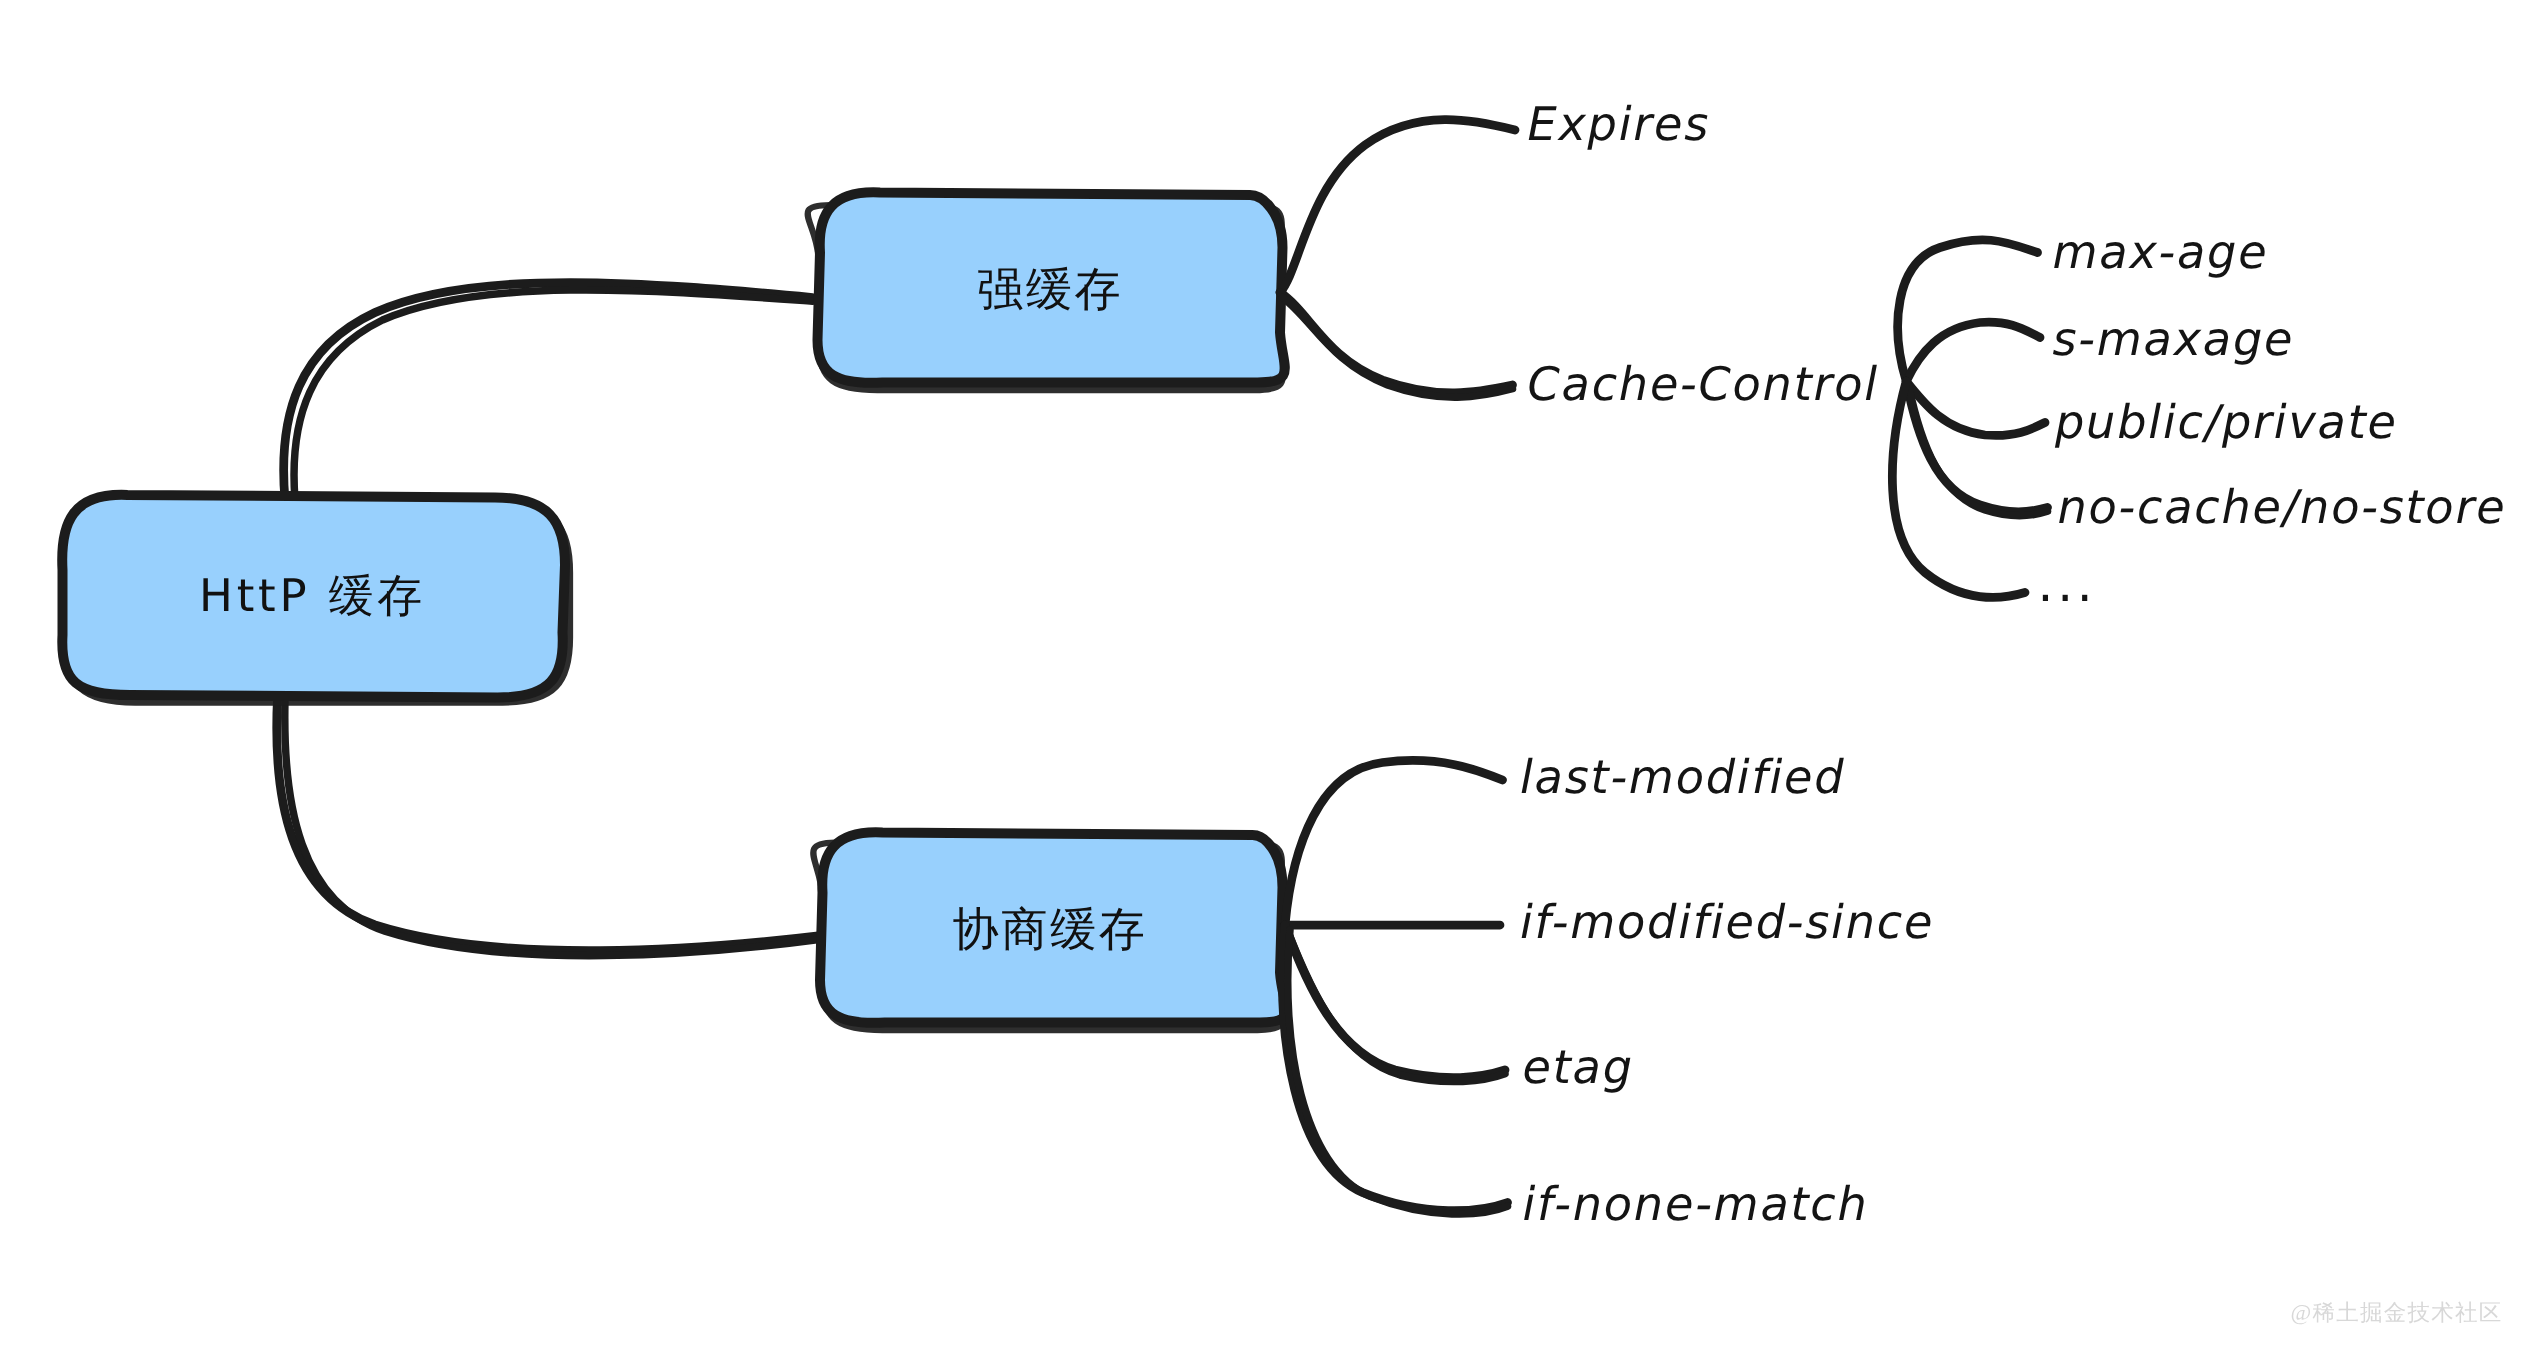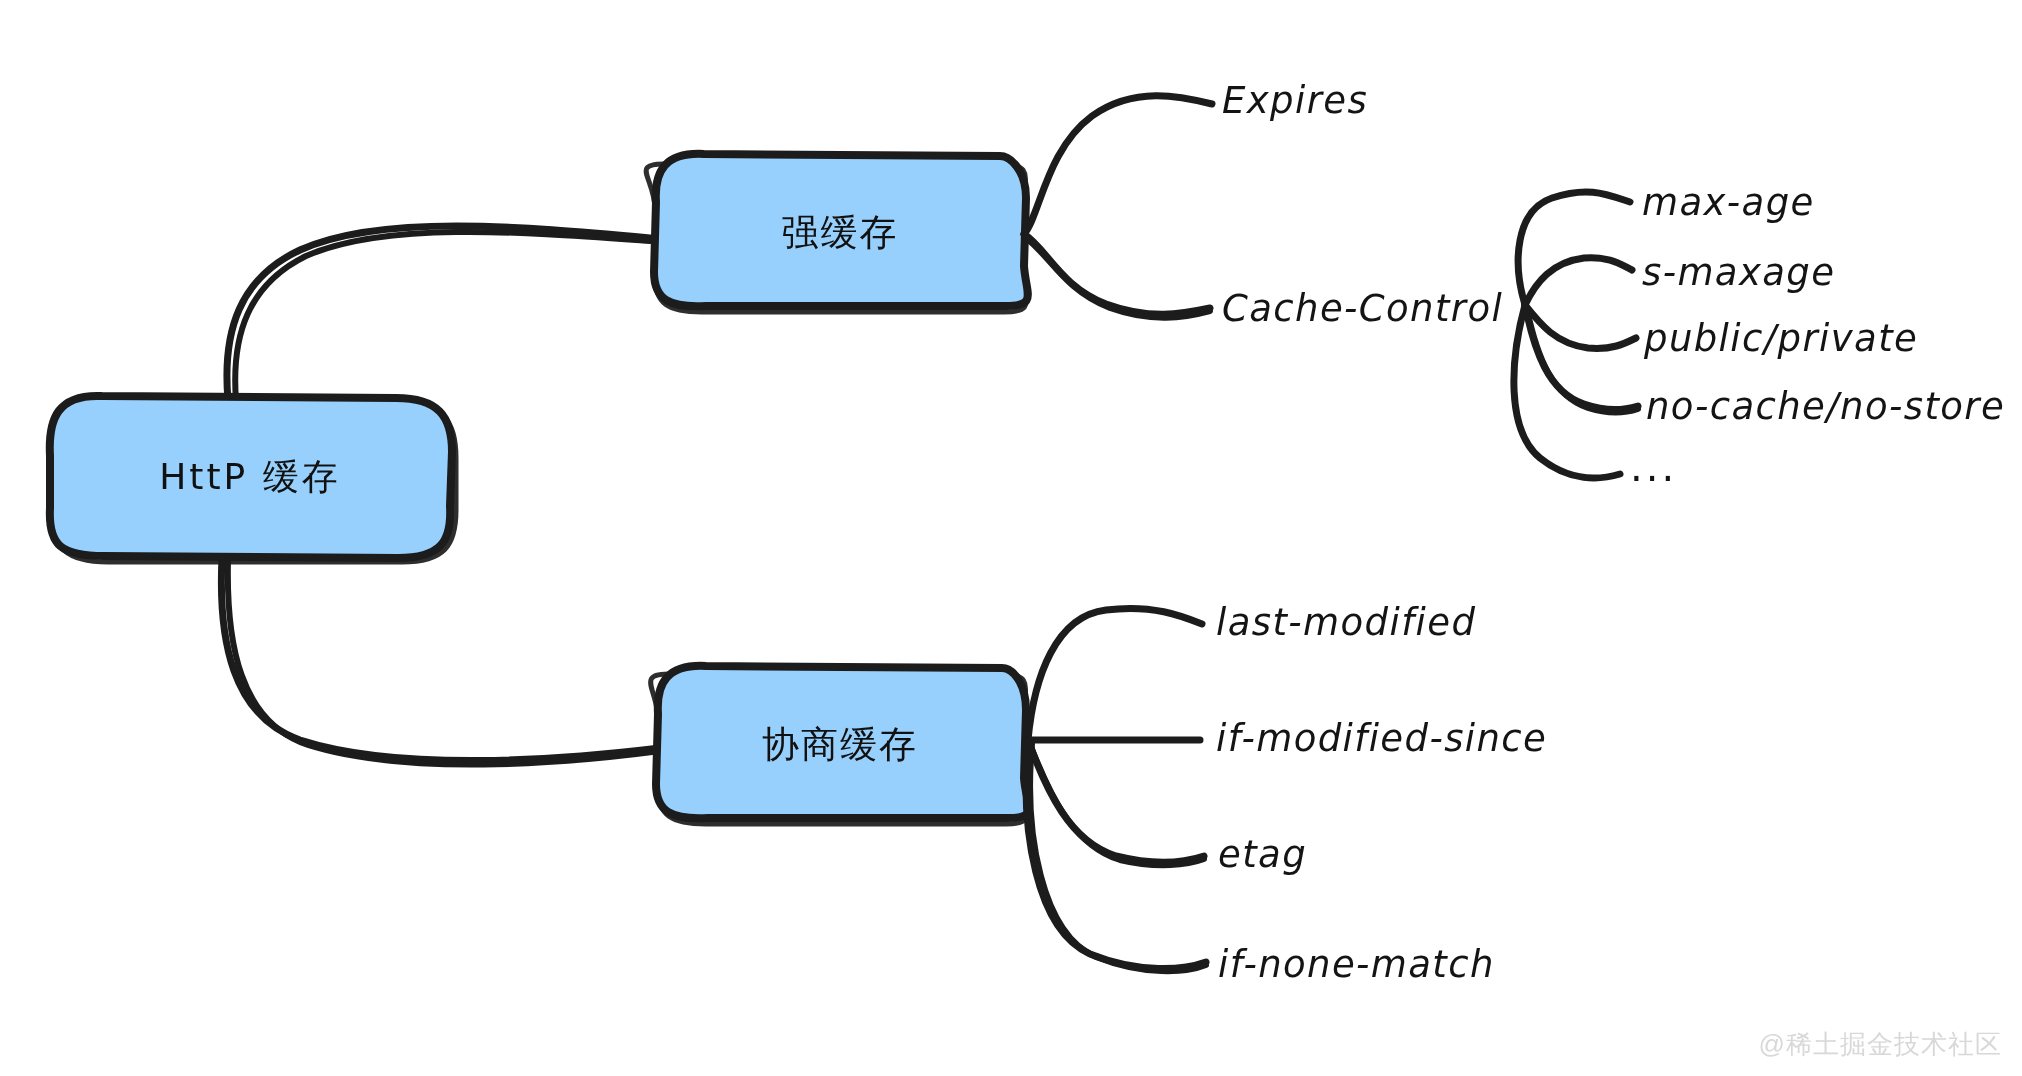--- a/index.html
+++ b/index.html
@@ -76,22 +76,22 @@
   }
   .leaf-label.dots {
     font-size: 40px;
     letter-spacing: 3px;
     font-style: normal;
   }
   .watermark {
     position: absolute;
     right: 20px;
     bottom: 14px;
-    font-family: Liberation Sans, sans-serif;
-    font-size: 26px;
+    font-family: Liberation Serif, serif;
+    font-size: 18px;
     color: #d8d8d8;
     letter-spacing: 1px;
     user-select: none;
     white-space: nowrap;
   }
 </style>
 </head>
 <body>
 
 <div id="mindmap-root">

